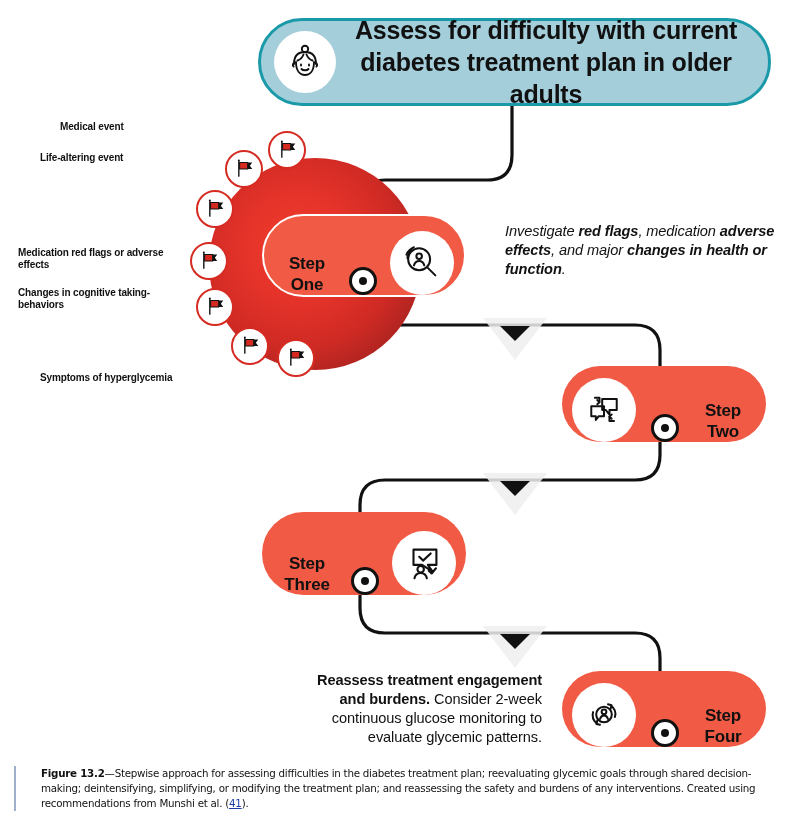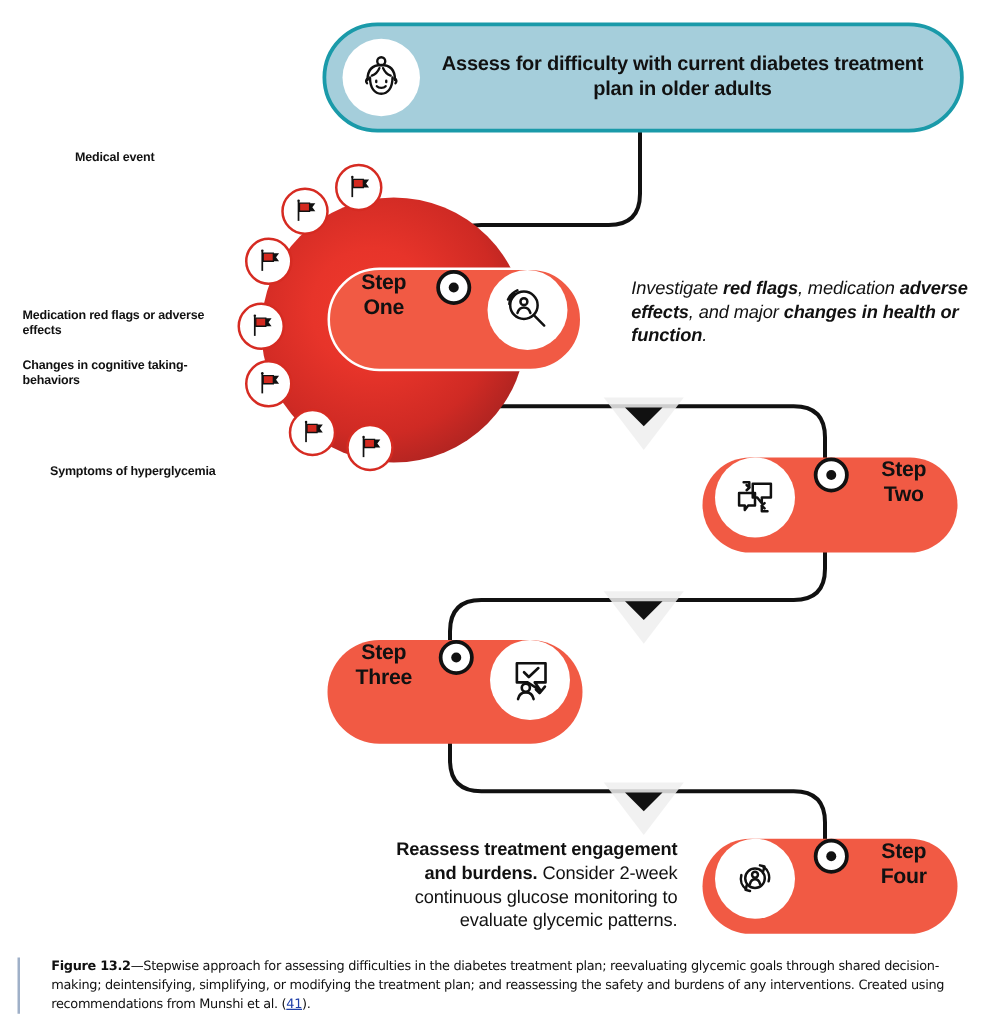--- a/index.html
+++ b/index.html
@@ -21,21 +21,21 @@
     position:absolute;left:258px;top:18px;width:513px;height:88px;
     background:#a5cedb;border:3px solid #1a9aa9;border-radius:44px;
     display:flex;align-items:center;box-sizing:border-box;
   }
   .header-icon{
     width:62px;height:62px;border-radius:50%;background:#ffffff;
     margin-left:13px;flex:0 0 auto;
     display:flex;align-items:center;justify-content:center;
   }
   .header-text{
-    flex:1;text-align:center;font-weight:bold;font-size:16px;
+    flex:1;text-align:center;font-weight:bold;font-size:25px;
     line-height:1.28;letter-spacing:-0.2px;color:#111111;
     padding-right:18px;padding-left:6px;
   }
 
   
   .red-blob{
     position:absolute;left:209px;top:158px;width:212px;height:212px;border-radius:50%;
     background:radial-gradient(circle at 42% 42%, #ef3a2c 0%, #e7342a 28%, #cf2a24 58%, #a52220 82%, #96201f 100%);
   }
 
@@ -48,21 +48,21 @@
 
   
   .flag-label{
     position:absolute;font-weight:bold;font-size:10px;
     line-height:1.22;color:#111111;letter-spacing:-0.15px;
   }
 
   
   .step-pill{
     position:absolute;background:#f15a44;border-radius:48px;
-    display:flex;align-items:flex-start;box-sizing:border-box;
+    display:flex;align-items:flex-end;box-sizing:border-box;
   }
   .step-pill.outlined{border:2.5px solid #ffffff;}
   .step-label{
     font-weight:bold;font-size:17px;line-height:1.2;text-align:center;
     color:#111111;letter-spacing:-0.2px;white-space:pre-line;
   }
   .step-icon{
     width:64px;height:64px;border-radius:50%;background:#ffffff;flex:0 0 auto;
     display:flex;align-items:center;justify-content:center;
   }
@@ -204,20 +204,21 @@
         <g>
           <rect x="5.6" y="3.4" width="1.5" height="17" fill="#111111"></rect>
           <circle cx="6.4" cy="2.8" r="1.1" fill="#111111"></circle>
           <path d="M7.2 5 L16 5 L16 12 L7.2 12 Z" fill="#d42a20" stroke="#111111" stroke-width="1.1"></path>
           <path d="M16 5 L21 5 L18.4 8.5 L21 12 L16 12 Z" fill="#111111"></path>
         </g>
       </svg>
   </div>
 
   <div class="flag-label" style="left:60px;top:121px;width:198px;">Medical event</div>
+  <div class="flag-label" style="left:40px;top:152px;width:178px;">Life-altering event</div>
   <div class="flag-label" style="left:18px;top:247px;width:165px;">Medication red flags or adverse effects</div>
   <div class="flag-label" style="left:18px;top:287px;width:170px;">Changes in cognitive taking-behaviors</div>
   <div class="flag-label" style="left:40px;top:372px;width:230px;">Symptoms of hyperglycemia</div>
 
   <div class="step-pill outlined" style="left:262px;top:214px;width:204px;height:83px;padding-left:14px;padding-right:10px;justify-content:space-between;">
     <div class="step-label" style="width:58px;">Step
 One</div>
     <div class="node-dot"></div>
     <div class="step-icon">
       <svg width="42" height="42" viewBox="0 0 44 44">

